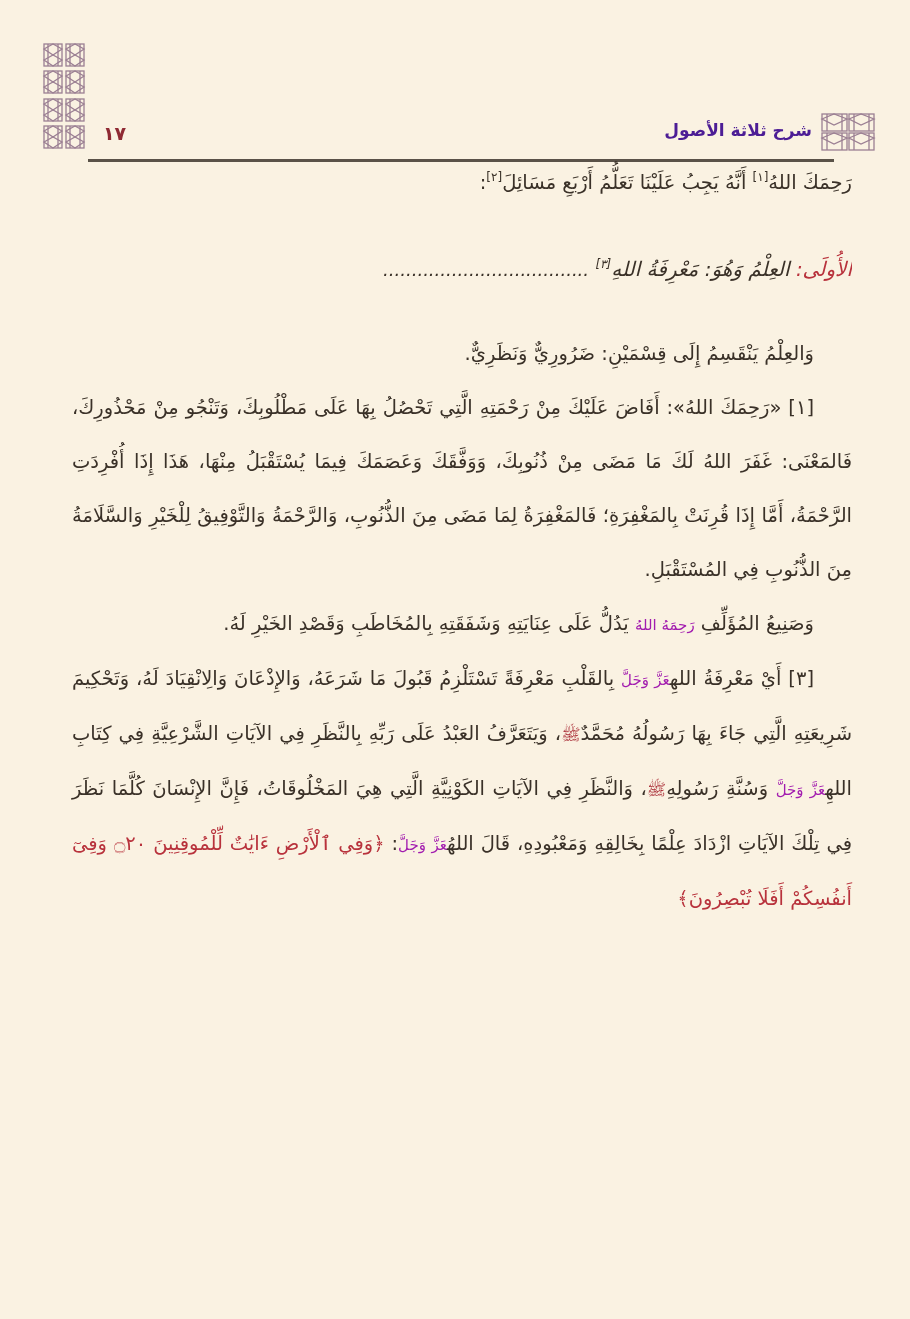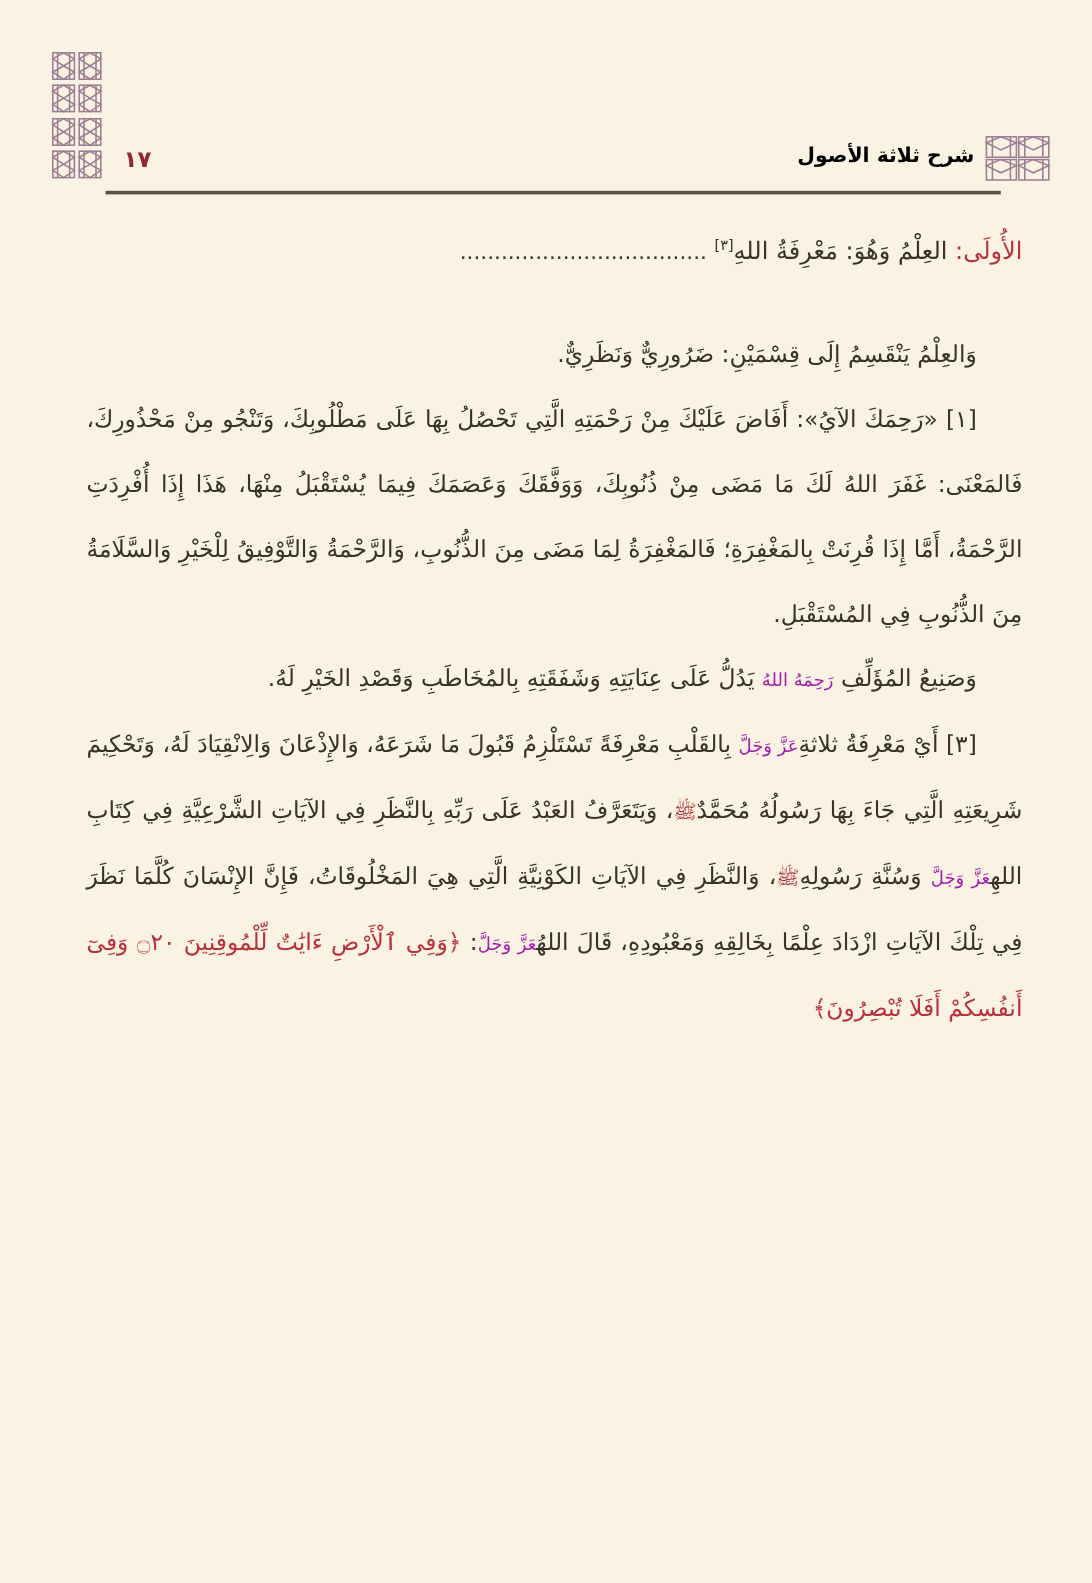--- a/index.html
+++ b/index.html
@@ -70,21 +70,21 @@
     direction: rtl;
   }
 
   .header-title {
     position: absolute;
     right: 98px;
     top: 80px;
     font-family: "DejaVu Sans", "Liberation Sans", sans-serif;
     font-size: 17px;
     font-weight: bold;
-    color: #000000;
+    color: #4c1d95;
     direction: rtl;
     white-space: nowrap;
     margin-left: 17px;
   }
 
   .header-rule {
     position: absolute;
     left: 88px;
     right: 76px;
     top: 119px;
@@ -126,20 +126,21 @@
     padding-left: 0;
   }
 
   .heading-line {
     margin: 0;
     font-size: 20px;
     line-height: 56px;
     display: block;
     white-space: nowrap;
     overflow: hidden;
+    font-style: italic;
   }
 
   .red { color: #b8323c; }
 
   .fn {
     font-size: 12px;
     vertical-align: super;
     color: #3a3128;
     font-family: "DejaVu Sans", sans-serif;
   }
@@ -248,51 +249,55 @@
           <path d="M29 26 L41 21 L54 26 L41 32 Z"></path>
           <path d="M7 2 L7 19 M22 2 L22 19 M34 2 L34 19 M49 2 L49 19"></path>
           <path d="M7 21 L7 38 M22 21 L22 38 M34 21 L34 38 M49 21 L49 38"></path>
         </g>
       </svg>
     </div>
   </div>
 
   <div class="content">
 
+    <p class="opening-line">
+      <span>رَحِمَكَ اللهُ</span><span class="fn">[١]</span>
+      <span>أَنَّهُ يَجِبُ عَلَيْنَا تَعَلُّمُ أَرْبَعِ مَسَائِلَ</span><span class="fn">[٢]</span><span>:</span>
+    </p>
 
     <div class="spacer-sm"></div>
 
     <p class="heading-line">
       <span class="red">الأُولَى:</span>
       <span>العِلْمُ وَهُوَ: مَعْرِفَةُ اللهِ</span><span class="fn">[٣]</span>
       <span class="dots">....................................</span>
     </p>
 
     <div class="spacer-md"></div>
 
     <p class="para">وَالعِلْمُ يَنْقَسِمُ إِلَى قِسْمَيْنِ: ضَرُورِيٌّ وَنَظَرِيٌّ.</p>
 
 
 
     <p class="para">
       <span class="para-num">[١]</span>
-      <span>«رَحِمَكَ الآيُ»:</span>
+      <span>«رَحِمَكَ اللهُ»:</span>
       <span>أَفَاضَ عَلَيْكَ مِنْ رَحْمَتِهِ الَّتِي تَحْصُلُ بِهَا عَلَى مَطْلُوبِكَ، وَتَنْجُو مِنْ مَحْذُورِكَ، فَالمَعْنَى: غَفَرَ اللهُ لَكَ مَا مَضَى مِنْ ذُنُوبِكَ، وَوَفَّقَكَ وَعَصَمَكَ فِيمَا يُسْتَقْبَلُ مِنْهَا، هَذَا إِذَا أُفْرِدَتِ الرَّحْمَةُ، أَمَّا إِذَا قُرِنَتْ بِالمَغْفِرَةِ؛ فَالمَغْفِرَةُ لِمَا مَضَى مِنَ الذُّنُوبِ، وَالرَّحْمَةُ وَالتَّوْفِيقُ لِلْخَيْرِ وَالسَّلَامَةُ مِنَ الذُّنُوبِ فِي المُسْتَقْبَلِ.</span>
     </p>
 
     <p class="para">
       <span>وَصَنِيعُ المُؤَلِّفِ</span>
       <span class="honorific">رَحِمَهُ اللهُ</span>
       <span>يَدُلُّ عَلَى عِنَايَتِهِ وَشَفَقَتِهِ بِالمُخَاطَبِ وَقَصْدِ الخَيْرِ لَهُ.</span>
     </p>
 
 
     <p class="para">
       <span class="para-num">[٣]</span>
-      <span>أَيْ مَعْرِفَةُ ثلاثةِ</span><span class="honorific">عَزَّ وَجَلَّ</span>
+      <span>أَيْ مَعْرِفَةُ اللهِ</span><span class="honorific">عَزَّ وَجَلَّ</span>
       <span>بِالقَلْبِ مَعْرِفَةً تَسْتَلْزِمُ قَبُولَ مَا شَرَعَهُ، وَالإِذْعَانَ وَالِانْقِيَادَ لَهُ، وَتَحْكِيمَ شَرِيعَتِهِ الَّتِي جَاءَ بِهَا رَسُولُهُ مُحَمَّدٌ</span><span class="sallam">ﷺ</span><span>، وَيَتَعَرَّفُ العَبْدُ عَلَى رَبِّهِ بِالنَّظَرِ فِي الآيَاتِ الشَّرْعِيَّةِ فِي كِتَابِ اللهِ</span><span class="honorific">عَزَّ وَجَلَّ</span>
       <span>وَسُنَّةِ رَسُولِهِ</span><span class="sallam">ﷺ</span><span>، وَالنَّظَرِ فِي الآيَاتِ الكَوْنِيَّةِ الَّتِي هِيَ المَخْلُوقَاتُ، فَإِنَّ الإِنْسَانَ كُلَّمَا نَظَرَ فِي تِلْكَ الآيَاتِ ازْدَادَ عِلْمًا بِخَالِقِهِ وَمَعْبُودِهِ، قَالَ اللهُ</span><span class="honorific">عَزَّ وَجَلَّ</span><span>:</span>
       <span class="verse">﴿وَفِي ٱلْأَرْضِ ءَايَٰتٌ لِّلْمُوقِنِينَ ۝٢٠ وَفِىٓ أَنفُسِكُمْ أَفَلَا تُبْصِرُونَ﴾</span>
     </p>
 
 
   </div>
 </div>
 
 </body></html>

